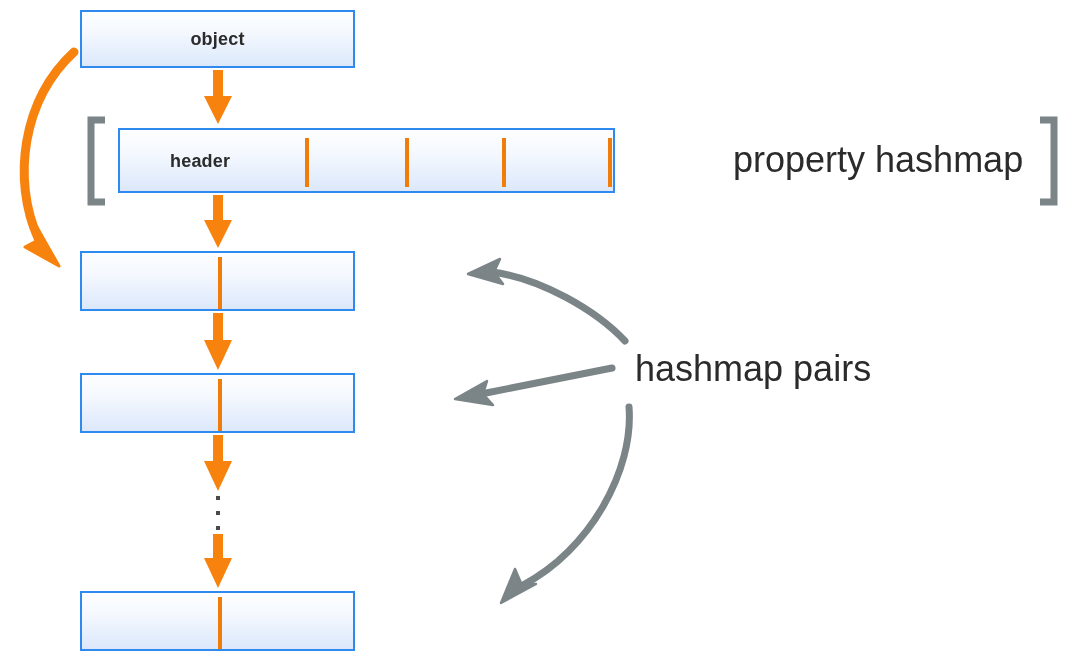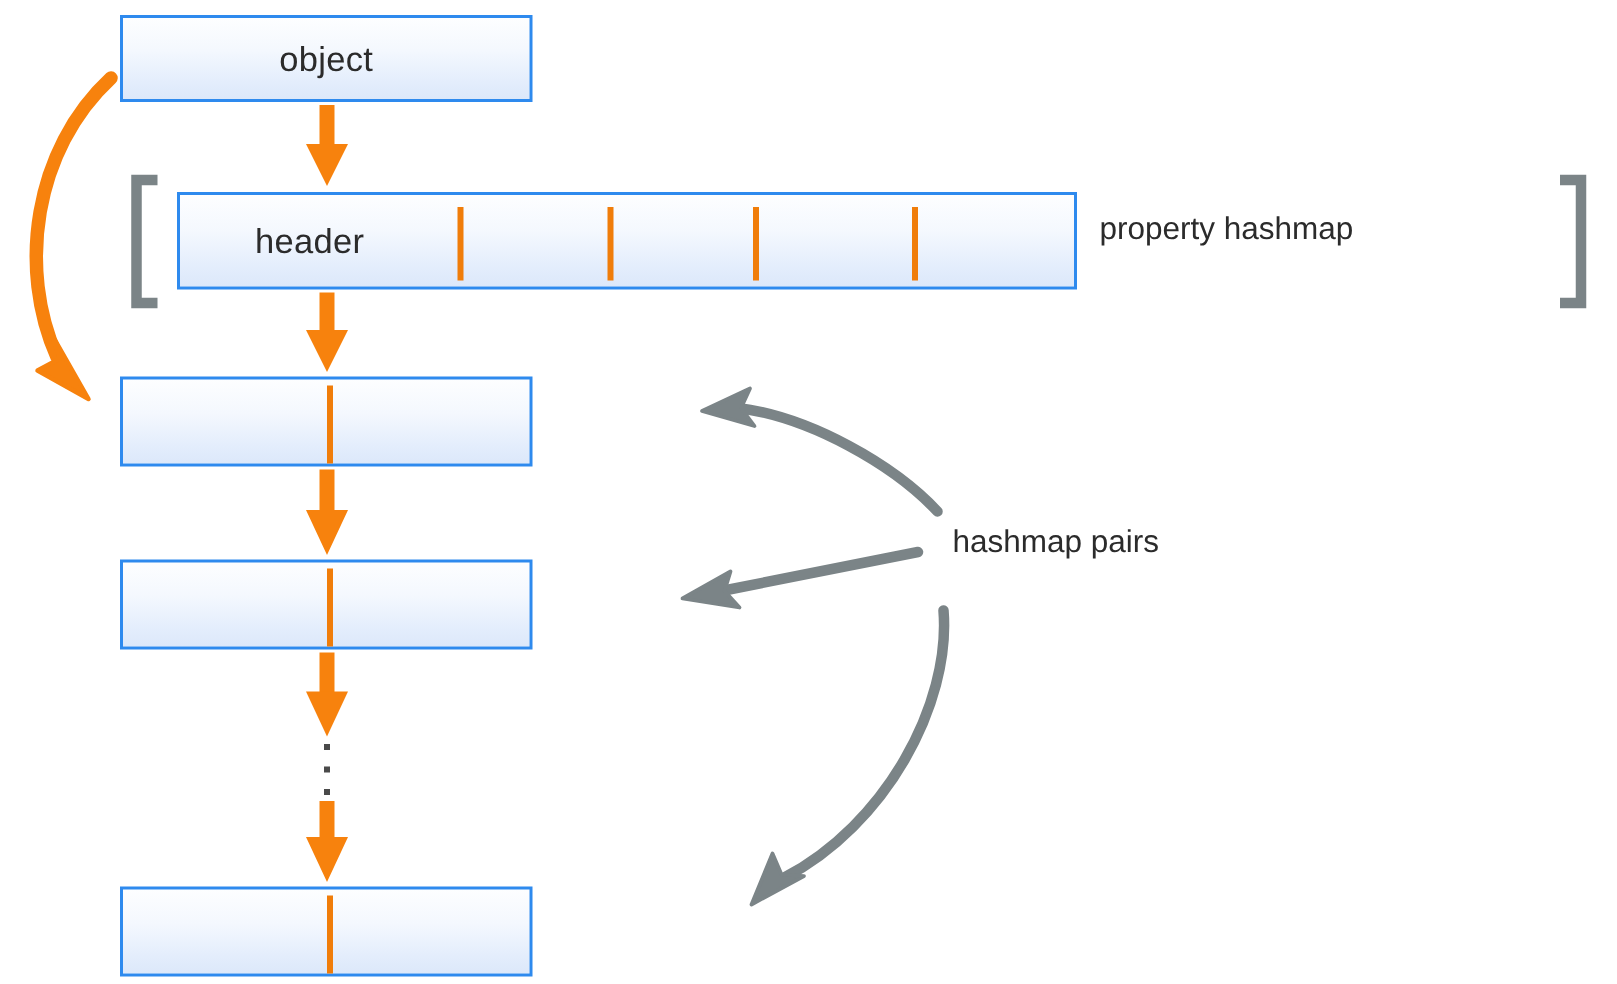--- a/index.html
+++ b/index.html
@@ -22,43 +22,44 @@
   .node-box {
     position: absolute;
     box-sizing: border-box;
     border: 2px solid #2E8AEE;
     background: linear-gradient(to bottom, #fdfeff 0%, #f4f8fe 40%, #e3edfc 80%, #dce8fa 100%);
     display: flex;
     align-items: center;
     justify-content: center;
   }
   .node-label {
-    font-size: 23px;
+    font-size: 18px;
     color: #2b2b2b;
     letter-spacing: 0.2px;
     line-height: 1;
     user-select: none;
+    font-weight: bold;
   }
   
   .box-header .node-label {
     position: absolute;
     left: 50px;
     top: 50%;
     transform: translateY(-50%);
   }
   
   .tick {
     position: absolute;
     width: 4px;
     background: #F07D0A;
   }
   
   .side-label {
     position: absolute;
-    font-size: 21px;
+    font-size: 36px;
     color: #2b2b2b;
     white-space: nowrap;
     line-height: 1;
     user-select: none;
   }
   
   #overlay {
     position: absolute;
     left: 0;
     top: 0;
@@ -125,21 +126,21 @@
     <g>
       <path d="M 629,407 C 634,470 590,550 523,585" fill="none" stroke="#7B8487" stroke-width="7" stroke-linecap="round"></path>
       <path d="M 501,603 L 515,569 L 521,583 L 536,584 Z" fill="#7B8487" stroke="#7B8487" stroke-width="2.5" stroke-linejoin="round"></path>
     </g>
   </svg>
 
   <div class="node-box box-object" style="left:80px; top:10px; width:275px; height:58px;">
     <span class="node-label">object</span>
   </div>
 
-  <div class="node-box box-header" style="left:118px; top:128px; width:600px; height:65px;">
+  <div class="node-box box-header" style="left:118px; top:128px; width:497px; height:65px;">
     <span class="node-label">header</span>
     <span class="tick" style="left:185px; top:8px; height:49px;"></span>
     <span class="tick" style="left:285px; top:8px; height:49px;"></span>
     <span class="tick" style="left:382px; top:8px; height:49px;"></span>
     <span class="tick" style="left:488px; top:8px; height:49px;"></span>
   </div>
 
   <div class="node-box box-pair" style="left:80px; top:251px; width:275px; height:60px;">
     <span class="tick" style="left:136px; top:4px; height:52px;"></span>
   </div>

